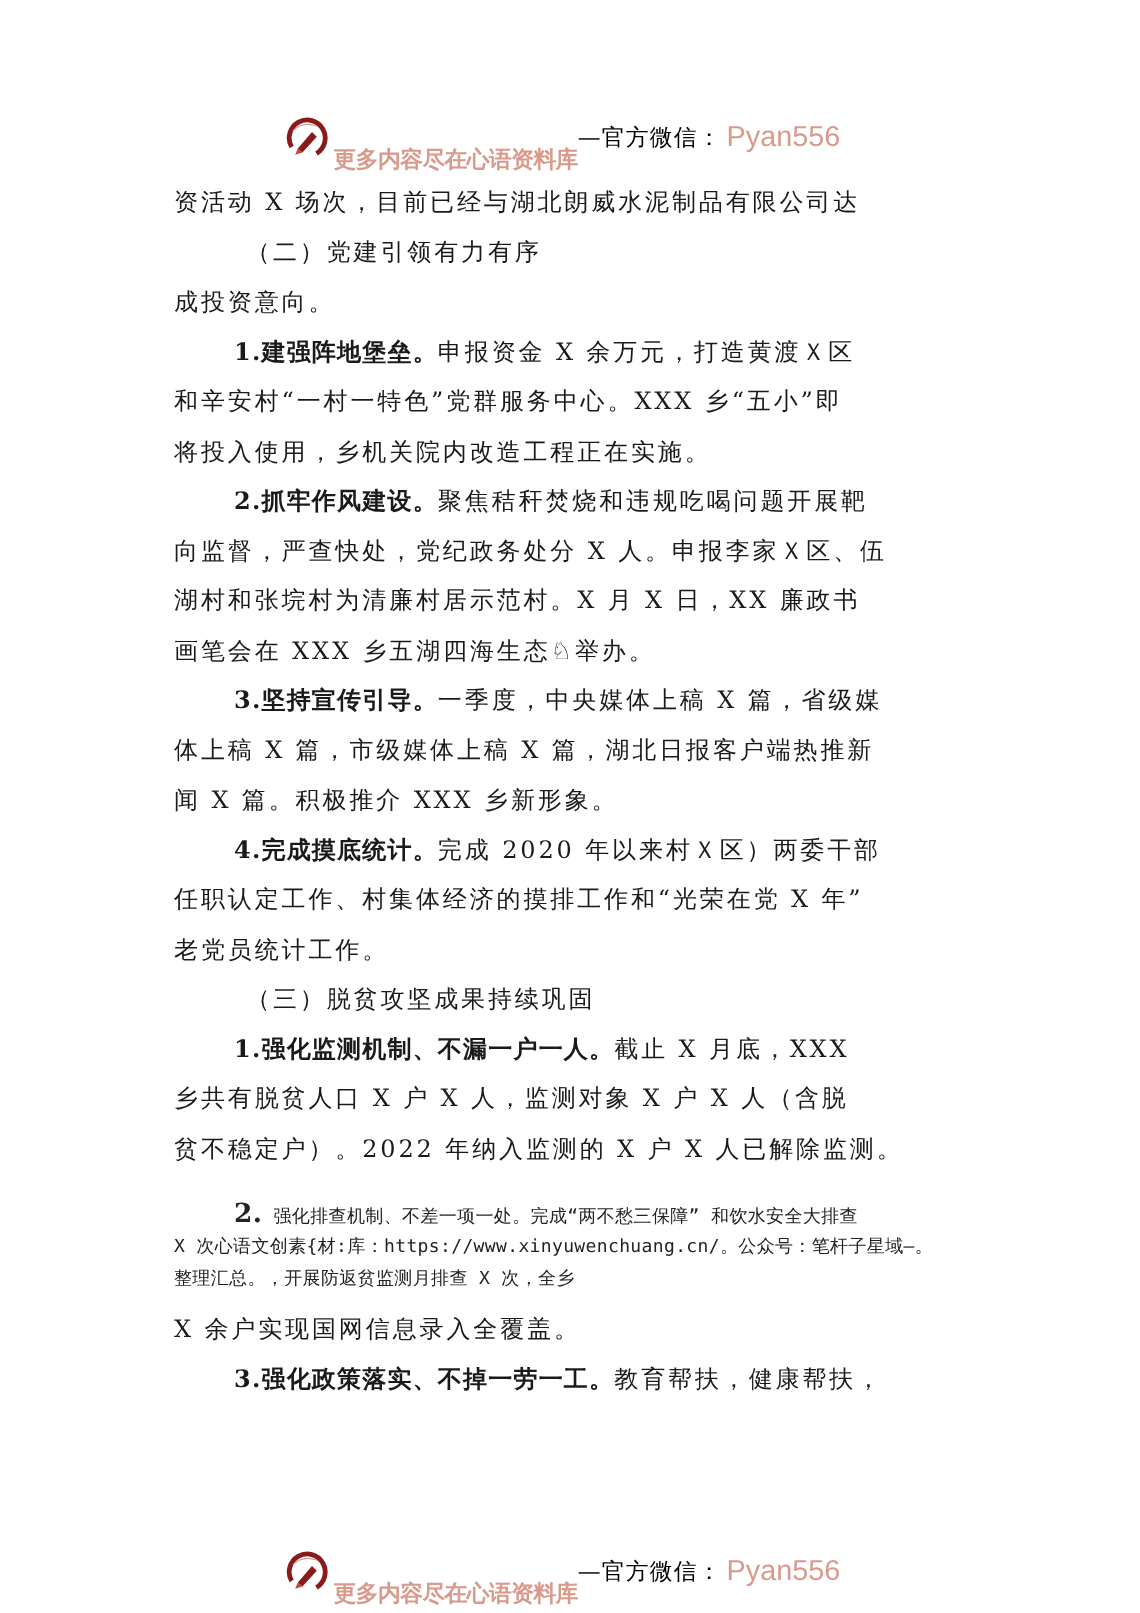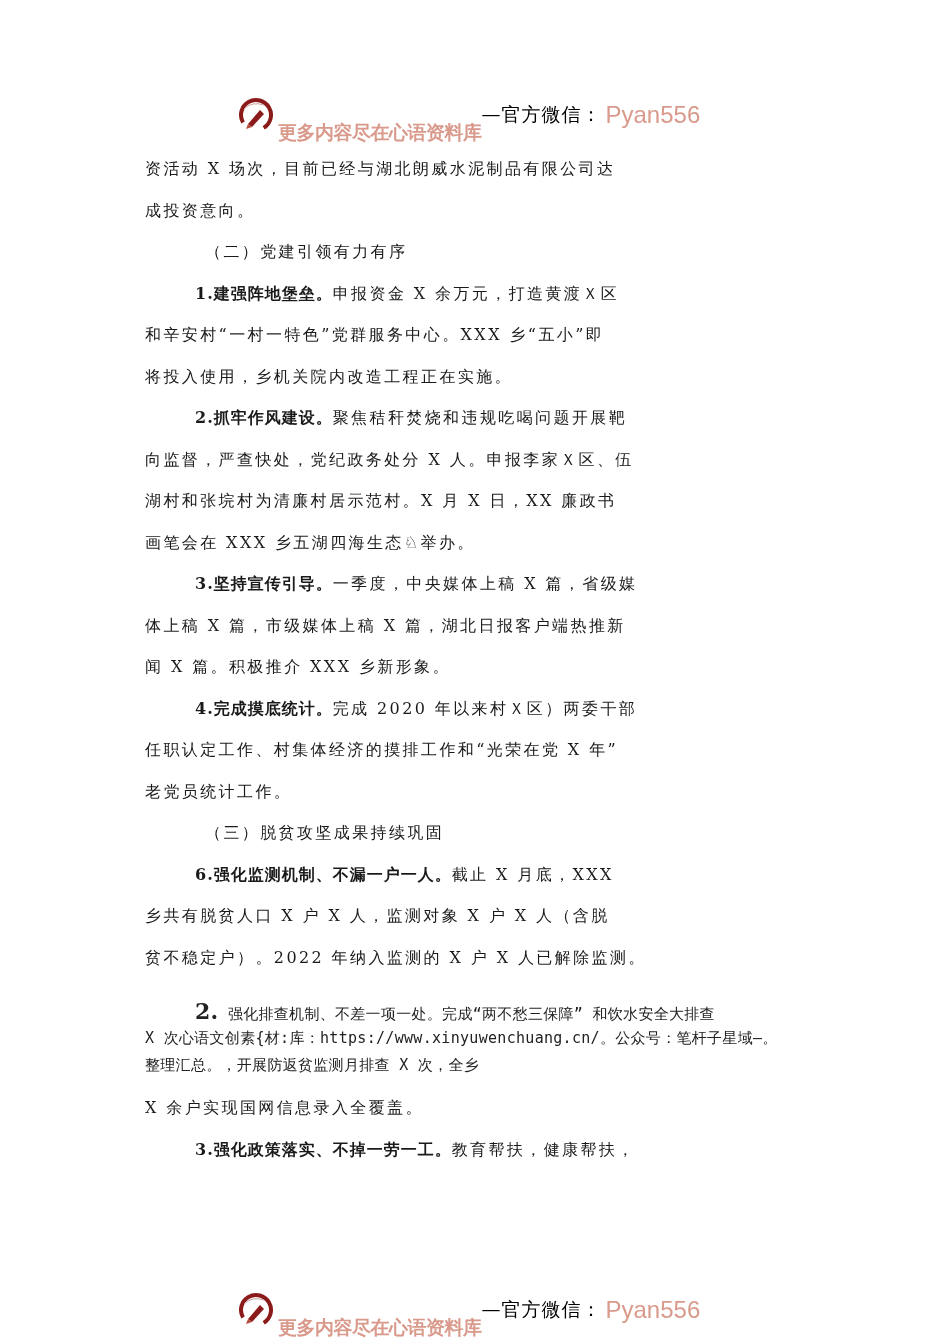--- a/index.html
+++ b/index.html
@@ -55,21 +55,21 @@
 
   .page {
     position: absolute;
     left: 145px;
     top: 148px;
     width: 662px;
   }
   .line {
     height: 41.5px;
     line-height: 41.5px;
-    font-size: 16px;
+    font-size: 20px;
     letter-spacing: 2.4px;
     white-space: nowrap;
     overflow: hidden;
   }
   .indent1 { padding-left: 50px; }
   .indent-heading { padding-left: 60px; }
   .b {
     font-weight: bold;
     letter-spacing: 1px;
   }
@@ -102,42 +102,42 @@
     <path d="M10 27 L8 32 L14 30 Z" fill="#b84a3a"></path>
     <path d="M6 12 Q14 4 26 8" fill="none" stroke="#c9a0a0" stroke-width="1"></path>
   </svg>
   <span class="wm-red">更多内容尽在心语资料库</span>
   <span class="wm-gray">—官方微信：</span>
   <span class="wm-id">Pyan556</span>
 </div>
 
 <div class="page">
   <div class="line"><span>资活动 X 场次，目前已经与湖北朗威水泥制品有限公司达</span></div>
+  <div class="line indent-heading"><span>（二）党建引领有力有序</span></div>
   <div class="line"><span>成投资意向。</span></div>
-  <div class="line indent-heading"><span>（二）党建引领有力有序</span></div>
 
   <div class="line indent1"><span class="b">1.建强阵地堡垒。</span><span>申报资金 X 余万元，打造黄渡Ｘ区</span></div>
   <div class="line"><span>和辛安村“一村一特色”党群服务中心。XXX 乡“五小”即</span></div>
   <div class="line"><span>将投入使用，乡机关院内改造工程正在实施。</span></div>
 
   <div class="line indent1"><span class="b">2.抓牢作风建设。</span><span>聚焦秸秆焚烧和违规吃喝问题开展靶</span></div>
   <div class="line"><span>向监督，严查快处，党纪政务处分 X 人。申报李家Ｘ区、伍</span></div>
   <div class="line"><span>湖村和张垸村为清廉村居示范村。X 月 X 日，XX 廉政书</span></div>
   <div class="line"><span>画笔会在 XXX 乡五湖四海生态♘举办。</span></div>
 
   <div class="line indent1"><span class="b">3.坚持宣传引导。</span><span>一季度，中央媒体上稿 X 篇，省级媒</span></div>
   <div class="line"><span>体上稿 X 篇，市级媒体上稿 X 篇，湖北日报客户端热推新</span></div>
   <div class="line"><span>闻 X 篇。积极推介 XXX 乡新形象。</span></div>
 
   <div class="line indent1"><span class="b">4.完成摸底统计。</span><span>完成 2020 年以来村Ｘ区）两委干部</span></div>
   <div class="line"><span>任职认定工作、村集体经济的摸排工作和“光荣在党 X 年”</span></div>
   <div class="line"><span>老党员统计工作。</span></div>
   <div class="line indent-heading"><span>（三）脱贫攻坚成果持续巩固</span></div>
 
-  <div class="line indent1"><span class="b">6.强化监测机制、不漏一户一人。</span><span>截止 X 月底，XXX</span></div>
+  <div class="line indent1"><span class="b">1.强化监测机制、不漏一户一人。</span><span>截止 X 月底，XXX</span></div>
   <div class="line"><span>乡共有脱贫人口 X 户 X 人，监测对象 X 户 X 人（含脱</span></div>
   <div class="line"><span>贫不稳定户）。2022 年纳入监测的 X 户 X 人已解除监测。</span></div>
 
   <div class="small-block">
     <div class="small-line" style="padding-left:50px;"><span class="bignum">2.</span> <span>强化排查机制、不差一项一处。完成“两不愁三保障” 和饮水安全大排查</span></div>
     <div class="small-line"><span>X 次心语文创素{材:库：https://www.xinyuwenchuang.cn/。公众号：笔杆子星域—。</span></div>
     <div class="small-line"><span>整理汇总。，开展防返贫监测月排查 X 次，全乡</span></div>
   </div>
 
   <div class="line after-small"><span>X 余户实现国网信息录入全覆盖。</span></div>

